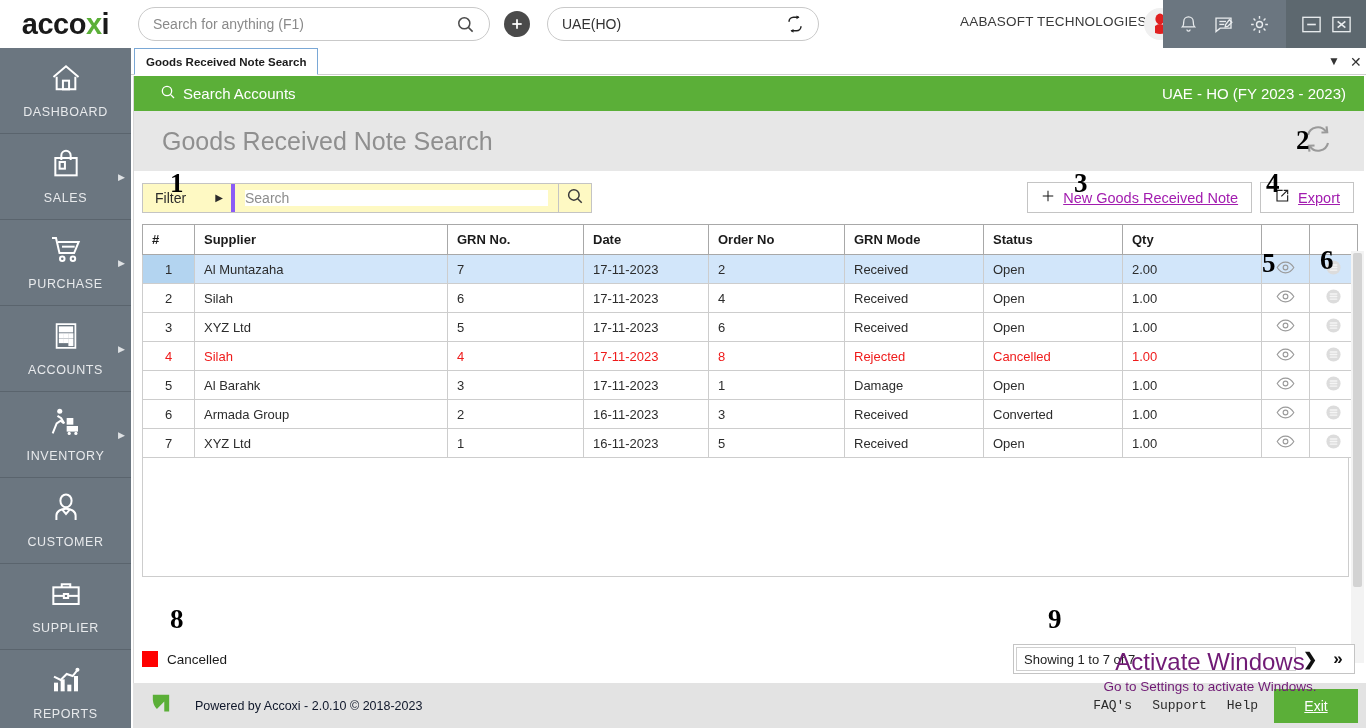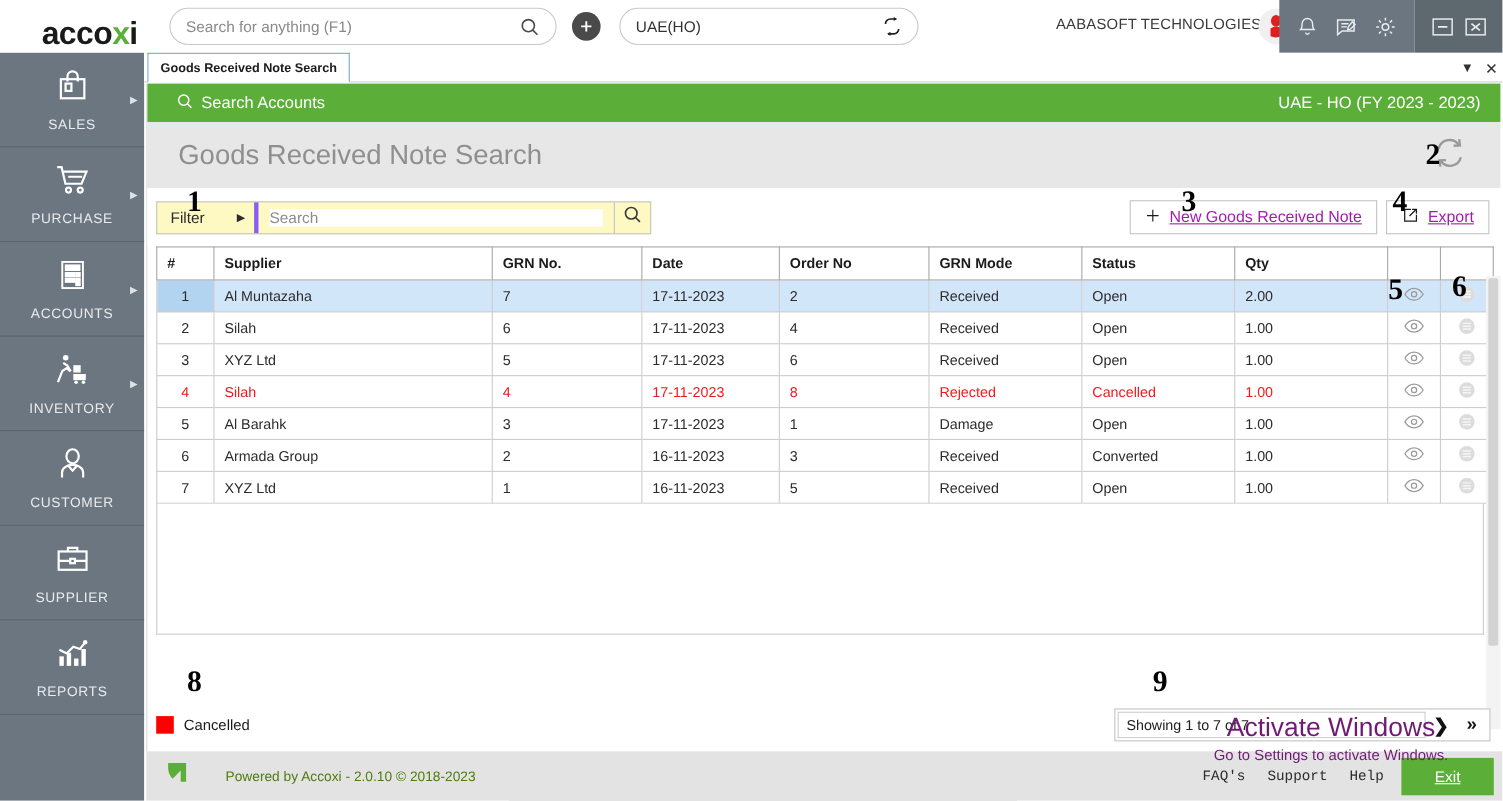--- a/index.html
+++ b/index.html
@@ -10,23 +10,23 @@
     overflow: hidden;
   }
   #app { position: relative; width: 1366px; height: 728px; }
 
   
   .topbar {
     position: absolute; left: 0; top: 0; width: 1366px; height: 48px;
     background: #ffffff; display: flex; align-items: center;
   }
   .logo {
-    width: 131px; height: 48px; display: flex; align-items: flex-end;
+    width: 131px; height: 48px; display: flex; align-items: center;
     justify-content: center; font-size: 29px; font-weight: bold;
-    letter-spacing: -0.5px; color: #1a1a1a; margin-left: 16px;
+    letter-spacing: -0.5px; color: #1a1a1a;
   }
   .logo .x-green { color: #5BAF38; }
   .topsearch {
     margin-left: 7px; width: 352px; height: 34px;
     border: 1px solid #c9c9c9; border-radius: 18px; background: #fff;
     display: flex; align-items: center; padding: 0 14px;
   }
   .topsearch input {
     flex: 1; border: none; outline: none; font-size: 14px;
     color: #6a6a6a; font-family: "Liberation Sans", sans-serif; background: transparent;
@@ -195,21 +195,21 @@
   .pager .pbtn {
     width: 28px; height: 24px; display: flex; align-items: center; justify-content: center;
     font-size: 17px; font-weight: bold; color: #111; cursor: pointer;
   }
 
   
   .footer {
     position: absolute; left: 133px; top: 683px; width: 1233px; height: 45px;
     background: #e3e3e3; display: flex; align-items: center; padding-left: 14px;
   }
-  .footer .ftext { margin-left: 30px; font-size: 12.5px; color: #4d7c0f; }
+  .footer .ftext { margin-left: 20px; font-size: 12.5px; color: #0f172a; }
   .flinks { margin-left: auto; display: flex; align-items: center; gap: 20px; margin-right: 16px; }
   .flinks a { font-size: 13px; color: #2b2b2b; text-decoration: none; cursor: pointer; font-family: Liberation Mono, monospace; }
   .exitbtn {
     width: 84px; height: 34px; background: #5BAF38; color: #fff;
     display: flex; align-items: center; justify-content: center;
     font-size: 14px; cursor: pointer; margin-right: 8px;
   }
   .exitbtn u { text-decoration: underline; }
 
   
@@ -307,20 +307,30 @@
           <rect x="3" y="4.5" width="18" height="15"></rect>
             <line x1="8" y1="8.8" x2="16" y2="15.3" stroke-width="1.7"></line>
             <line x1="16" y1="8.8" x2="8" y2="15.3" stroke-width="1.7"></line>
         </svg>
       </span>
     </div>
   </div>
 
   <div class="sidebar">
 
+    <div class="nav-item">
+      <span>
+        <svg width="36" height="32" viewBox="0 0 24 24" fill="none" stroke="#fff" stroke-width="1.5">
+          <path d="M2.6 11.2 12 3.2l9.4 8"></path>
+            <path d="M5 11v9.5h14V11"></path>
+            <rect x="9.7" y="14" width="4.6" height="6.5"></rect>
+        </svg>
+      </span>
+      <span class="lbl">DASHBOARD</span>
+    </div>
 
     <div class="nav-item">
       <span>
         <svg width="32" height="32" viewBox="0 0 24 24" fill="none" stroke="#fff" stroke-width="1.5">
           <rect x="4" y="7.5" width="16" height="13"></rect>
             <path d="M8.5 9V5.6a3.5 3.5 0 0 1 7 0V9"></path>
             <rect x="7.2" y="10.5" width="4" height="5"></rect>
         </svg>
       </span>
       <span class="lbl">SALES</span>

